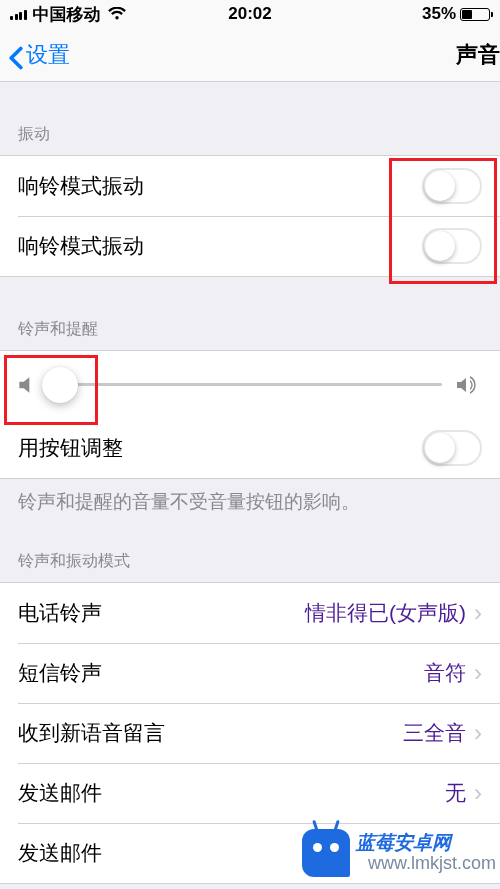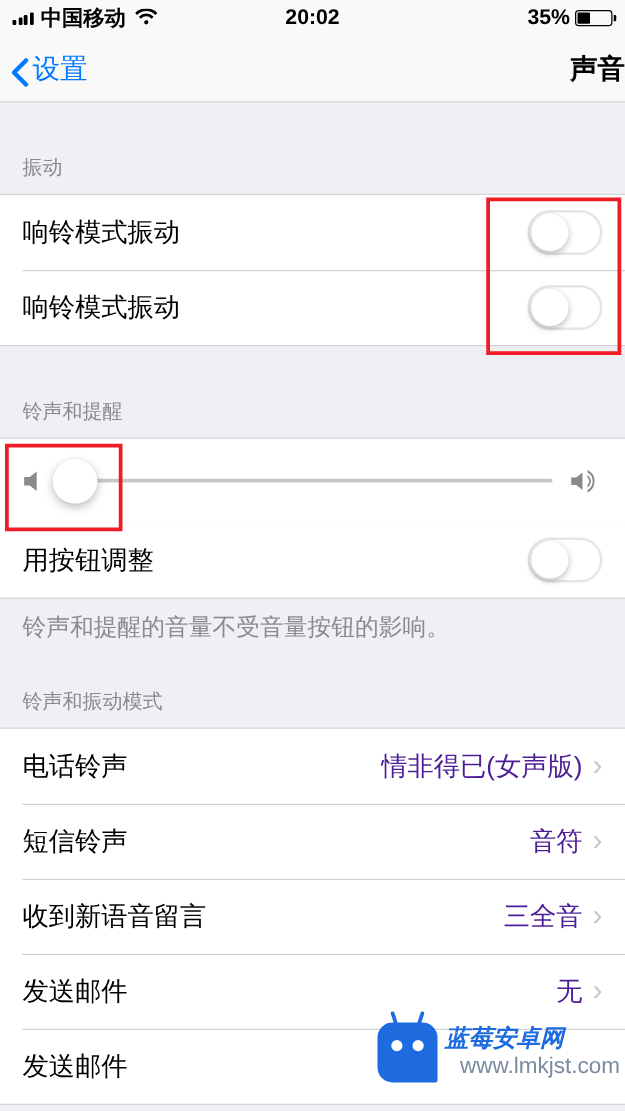--- a/index.html
+++ b/index.html
@@ -139,21 +139,21 @@
       padding: 10px 18px 4px;
     }
     .red-box {
       position: absolute;
       border: 3px solid #ee1c25;
       pointer-events: none;
     }
     .watermark {
       position: absolute;
       right: 4px;
-      bottom: 23px;
+      bottom: 12px;
       display: flex;
       align-items: center;
       gap: 6px;
     }
     .wm-icon {
       width: 48px; height: 48px;
       background: #1e6adf;
       border-radius: 12px 12px 2px 12px;
       position: relative;
     }

